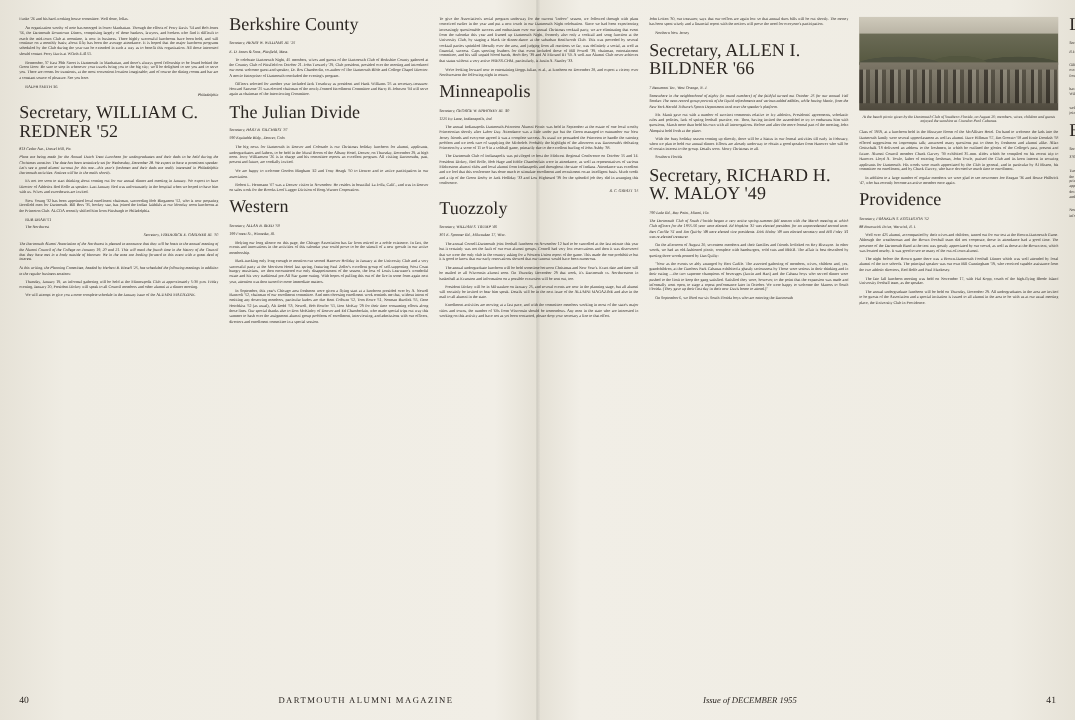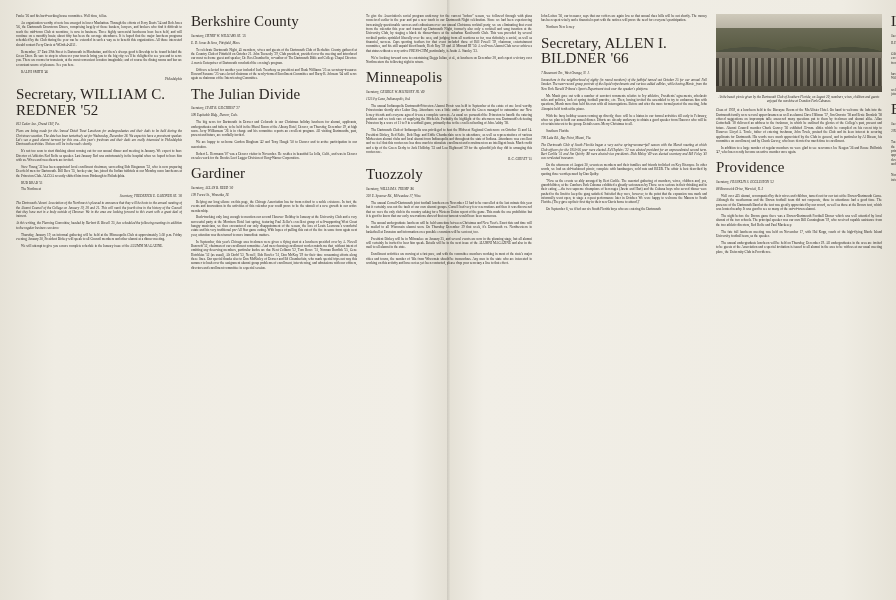--- a/index.html
+++ b/index.html
@@ -118,21 +118,21 @@
       <p>To celebrate Dartmouth Night, 45 members, wives and guests of the Dartmouth Club of Berkshire County gathered at the Country Club of Pittsfield on October 21. John Tuozzoly '29, Club president, presided over the meeting and introduced our most welcome guest and speaker, Dr. Ros Chamberlin, co-author of The Dartmouth Bible and College Chapel Director. A movie Enterpriser of Dartmouth concluded the evening's program.</p>
       <p>Officers selected for another year included Jack Treadway as president and Hank Williams '25 as secretary-treasurer. Howard Sansone '25 was elected chairman of the newly-formed Enrollment Committee and Harry B. Johnson '04 will serve again as chairman of the Interviewing Committee.</p>
 
       <h2 class="club">The Julian Divide</h2>
       <p class="noind sec">Secretary, HART B. GILCHRIST '37</p>
       <p class="noind sec">590 Equitable Bldg., Denver, Colo.</p>
       <p>The big news for Dartmouth in Denver and Colorado is our Christmas holiday luncheon for alumni, applicants, undergraduates and fathers, to be held in the Mural Room of the Albany Hotel, Denver, on Thursday, December 29, at high noon. Jerry Williamson '26 is in charge and his committee reports an excellent program. All visiting Dartmouths, past, present and future, are cordially invited.</p>
       <p>We are happy to welcome Gordon Bingham '42 and Tony Hoagk '50 to Denver and to active participation in our association.</p>
       <p>Robert L. Herrmann '07 was a Denver visitor in November. He resides in beautiful La Jolla, Calif., and was in Denver on sales work for the Brooks Loof Lugger Division of Borg-Warner Corporation.</p>
 
-      <h2 class="club">Gardiner</h2>
+      <h2 class="club">Western</h2>
       <p class="noind sec">Secretary, ALLAN B. REED '50</p>
       <p class="noind sec">199 Forest St., Winnetka, Ill.</p>
       <p>Belying our long silence on this page, the Chicago Association has far from retired to a noble existence. In fact, the events and innovations in the activities of this calendar year could prove to be the stimuli of a new growth in our active membership.</p>
       <p>Back-tracking only long enough to mention our second Hanover Holiday in January at the University Club and a very successful party at the Morrison Hotel last spring, featuring Paul Zeller's excellent group of self-supporting West Coast hungry musicians, we then encountered our only disappointment of the season, the loss of Louis Learwane's wonderful estate and his very traditional pre-All Star game outing. With hopes of pulling this out of the fire in some form again next year, attention was then turned to more immediate matters.</p>
       <p>In September, this year's Chicago area freshmen were given a flying start at a luncheon presided over by A. Newell Bancroft '52, chairman of our enrollment committee. And men choosing enrollment work reminds me that, without intent of omitting any deserving members, particular kudos are due Kent Colburn '52, Tom Rowe '51, Norman Burdick '55, Gene Hotchkiss '52 (as usual), Alt Dodd '53, Newell, Bob Bowler '51, Don McKay '29 for their time consuming efforts along these lines. Our special thanks also to Don McKinley of Denver and Ed Chamberlain, who made special trips out way this summer to hash over the assignment alumni group problems of enrollment, interviewing, and admissions with our officers, directors and enrollment committee in a special session.</p>
     </div>
 
     <div class="col">
       <p class="noind">To give the Association's social program underway for the current "indoor" season, we followed through with plans conceived earlier in the year and put a new touch in our Dartmouth Night celebration. Since we had been experiencing increasingly questionable success and enthusiasm over our annual Christmas cocktail party, we are eliminating that event from the calendar this year and framed up Dartmouth Night, formerly also only a cocktail and song function at the University Club, by staging a black tie dinner-dance at the suburban Kenilworth Club. This was preceded by several cocktail parties sprinkled liberally over the area, and judging from all reactions so far, was definitely a social, as well as financial, success. Caps sporting feathers for that event included those of Bill Powell '39, chairman, entertainment committee, and his still unpaid blood bands, Herb Roy '39 and Al Mirrand III '50. A well-run Alumni Club never achieves that status without a very active PRESS-CHM, particularly, is Justin A. Stanley '33.</p>
       <p>We're looking forward now to entertaining Deggs Julian, et al., at luncheon on December 28, and expect a victory over Northwestern the following night in return.</p>
@@ -157,20 +157,21 @@
       <p class="noind">John Loiten '30, our treasurer, says that our coffers are again low so that annual dues bills will be out shortly. The money has been spent wisely and a financial report with the notices will prove the need for everyone's participation.</p>
       <p>Northern New Jersey</p>
 
       <h2 class="club">Secretary, ALLEN I. BILDNER '66</h2>
       <p class="noind sec">7 Beaumont Ter., West Orange, N. J.</p>
       <p class="noind sec">Somewhere in the neighborhood of eighty (in round numbers) of the faithful turned out October 25 for our annual Fall Smoker. The near-record group portrait of the liquid refreshments and various added edibles, while having Manic, from the New York Herald Tribune's Sports Department took over the speaker's platform.</p>
       <p>Mr. Manit gave out with a number of succinct comments relative to Ivy athletics, Presidents' agreements, scholastic rules and policies, lack of spring football practice, etc. Then, having invited the assembled to try to embarrass him with questions, Marsh more than held his own with all interrogations. Before and after the more formal part of the meeting, John Almquist held forth at the piano.</p>
       <p>With the busy holiday season coming up directly, there will be a hiatus in our formal activities till early in February, when we plan to hold our annual dinner. Efforts are already underway to obtain a good speaker from Hanover who will be of certain interest to the group. Details soon. Merry Christmas to all.</p>
       <p>Southern Florida</p>
 
+      <h2 class="club">Secretary, RICHARD H. W. MALOY '49</h2>
       <p class="noind sec">790 Lake Rd., Bay Point, Miami, Fla.</p>
       <p class="noind sec">The Dartmouth Club of South Florida began a very active spring-summer-fall season with the March meeting at which Club officers for the 1955-56 year were elected. Ed Hopkins '32 was elected president for an unprecedented second term. Bert Carlile '51 and Jim Quirby '48 were elected vice presidents. Dick Maloy '49 was elected secretary and Bill Foley '41 was re-elected treasurer.</p>
       <p>On the afternoon of August 20, seventeen members and their families and friends frolicked on Key Biscayne. In other words, we had an old-fashioned picnic, complete with hamburgers, cold cuts and BEER. The affair is best described by quoting three words penned by Dan Quilty:</p>
       <p>"Now as the events so ably arranged by Bert Carlile. The assorted gathering of members, wives, children and, yes, grandchildren, at the Cumbers Park Cabanas exhibited a ghastly seriousness by Those were serious in their drinking and in their eating —the two supreme champions of beverages (Jawin and Hart) and the Cabana boys who served dinner were pushed to the limit to keep the gang satisfied. Satisfied they were, however, to the point that the expansion was made and informally went open, to stage a repeat performance later in October. We were happy to welcome the Manors to South Florida. (They gave up their first day in their new Davis home to attend.)"</p>
       <p>On September 6, we fêted our six South Florida boys who are entering the Dartmouth</p>
       <p></p>
     </div>
 
     <div class="col">
       <div class="photo">
@@ -202,13 +203,19 @@
 
       <h2 class="club">Bridgeport</h2>
       <p class="noind sec">Secretary, RALPH B. SPERRY '29</p>
       <p class="noind sec">376 Edison Rd., Bridgeport, Conn.</p>
       <p>The Dartmouth Club of Bridgeport has inaugurated regular luncheon meetings at the University Club on the second Tuesday of each month. The initial meeting was held in September with incoming freshmen and other undergraduates from the area as guests. F. Gardiner E. Bridge of the Admissions Office spoke at the October meeting to which we invited principals and guidance directors from high and preparatory schools in the area. Mr. Bridge also conferred with prospective applicants and members of the enrollment committee at an evening meeting. The November luncheon was primarily devoted to planning programs for the next few months including an evening affair scheduled for December 8 and a husband and wife get-together in January or February.</p>
       <p>The enrollment committee headed by Ralph Sperry includes Butler, Andrus, Hardy, Hoogerwerf, Wheeler and Stevens. Norm Locke '41 is in charge of interviewing. The Club is also sending a monthly newsletter to its members with information about club activities, and items of interest about local alumni, undergraduates and the College.</p>
     </div>
 
   </div>
 
+  <div class="footer">
+    <span class="pg">40</span>
+    <span class="mid">DARTMOUTH ALUMNI MAGAZINE</span>
+    <span class="right">Issue of DECEMBER 1955</span>
+    <span class="rightpg">41</span>
+  </div>
 </div>
 
 </body></html>

